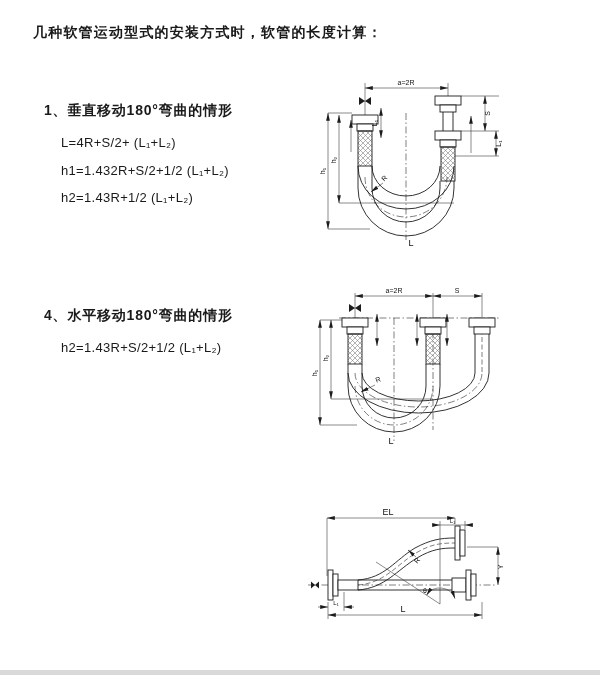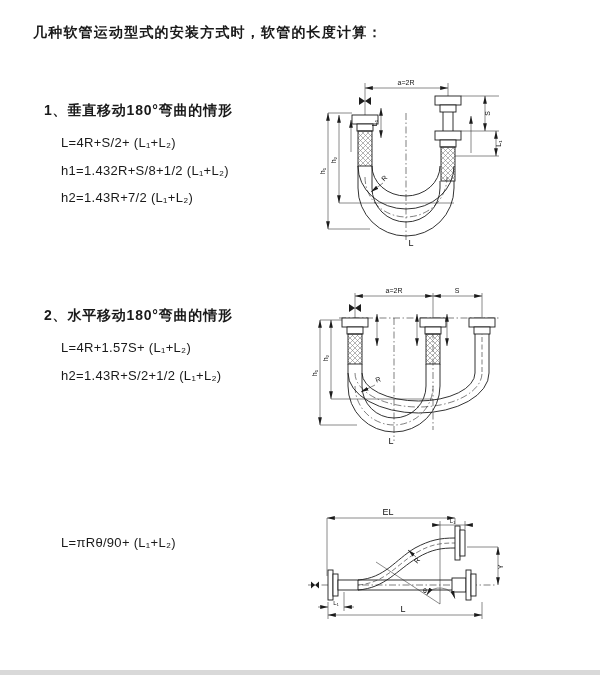--- a/index.html
+++ b/index.html
@@ -38,36 +38,34 @@
 </style>
 </head>
 <body>
 
 <div class="page-title">几种软管运动型式的安装方式时，软管的长度计算：</div>
 
 <div class="section" id="sec1">
   <div class="sec-heading">1、垂直移动180°弯曲的情形</div>
   <div class="formulas">
     <div class="formula">L=4R+S/2+ (L₁+L₂)</div>
-    <div class="formula">h1=1.432R+S/8+1/2 (L₁+L₂)</div>
-    <div class="formula">h2=1.43R+7/2 (L₁+L₂)</div>
+    <div class="formula">h1=1.432R+S/2+1/2 (L₁+L₂)</div>
+    <div class="formula">h2=1.43R+1/2 (L₁+L₂)</div>
   </div>
 </div>
 
 <div class="section" id="sec2">
-  <div class="sec-heading">2、水平移动180°弯曲的情形</div>
+  <div class="sec-heading">4、水平移动180°弯曲的情形</div>
   <div class="formulas">
-    <div class="formula">L=4R+1.57S+ (L₁+L₂)</div>
     <div class="formula">h2=1.43R+S/2+1/2 (L₁+L₂)</div>
   </div>
 </div>
 
 <div class="section" id="sec3">
   <div class="formulas">
-    <div class="formula">L=πRθ/90+ (L₁+L₂)</div>
   </div>
 </div>
 
 <svg id="svg1" class="diag" width="282" height="200" viewBox="0 0 282 200">
   <defs>
     <pattern id="braidpat" width="5" height="5" patternUnits="userSpaceOnUse">
       <path d="M0,5 L5,0 M0,0 L5,5" stroke="#777" stroke-width="0.55"></path>
     </pattern>
     <marker id="ae" viewBox="0 0 8 4.8" markerWidth="8" markerHeight="4.8" refX="7.8" refY="2.4" orient="auto" markerUnits="userSpaceOnUse">
         <path d="M0,0.5 L8,2.4 L0,4.3 Z" fill="#1c1c1c"></path>

